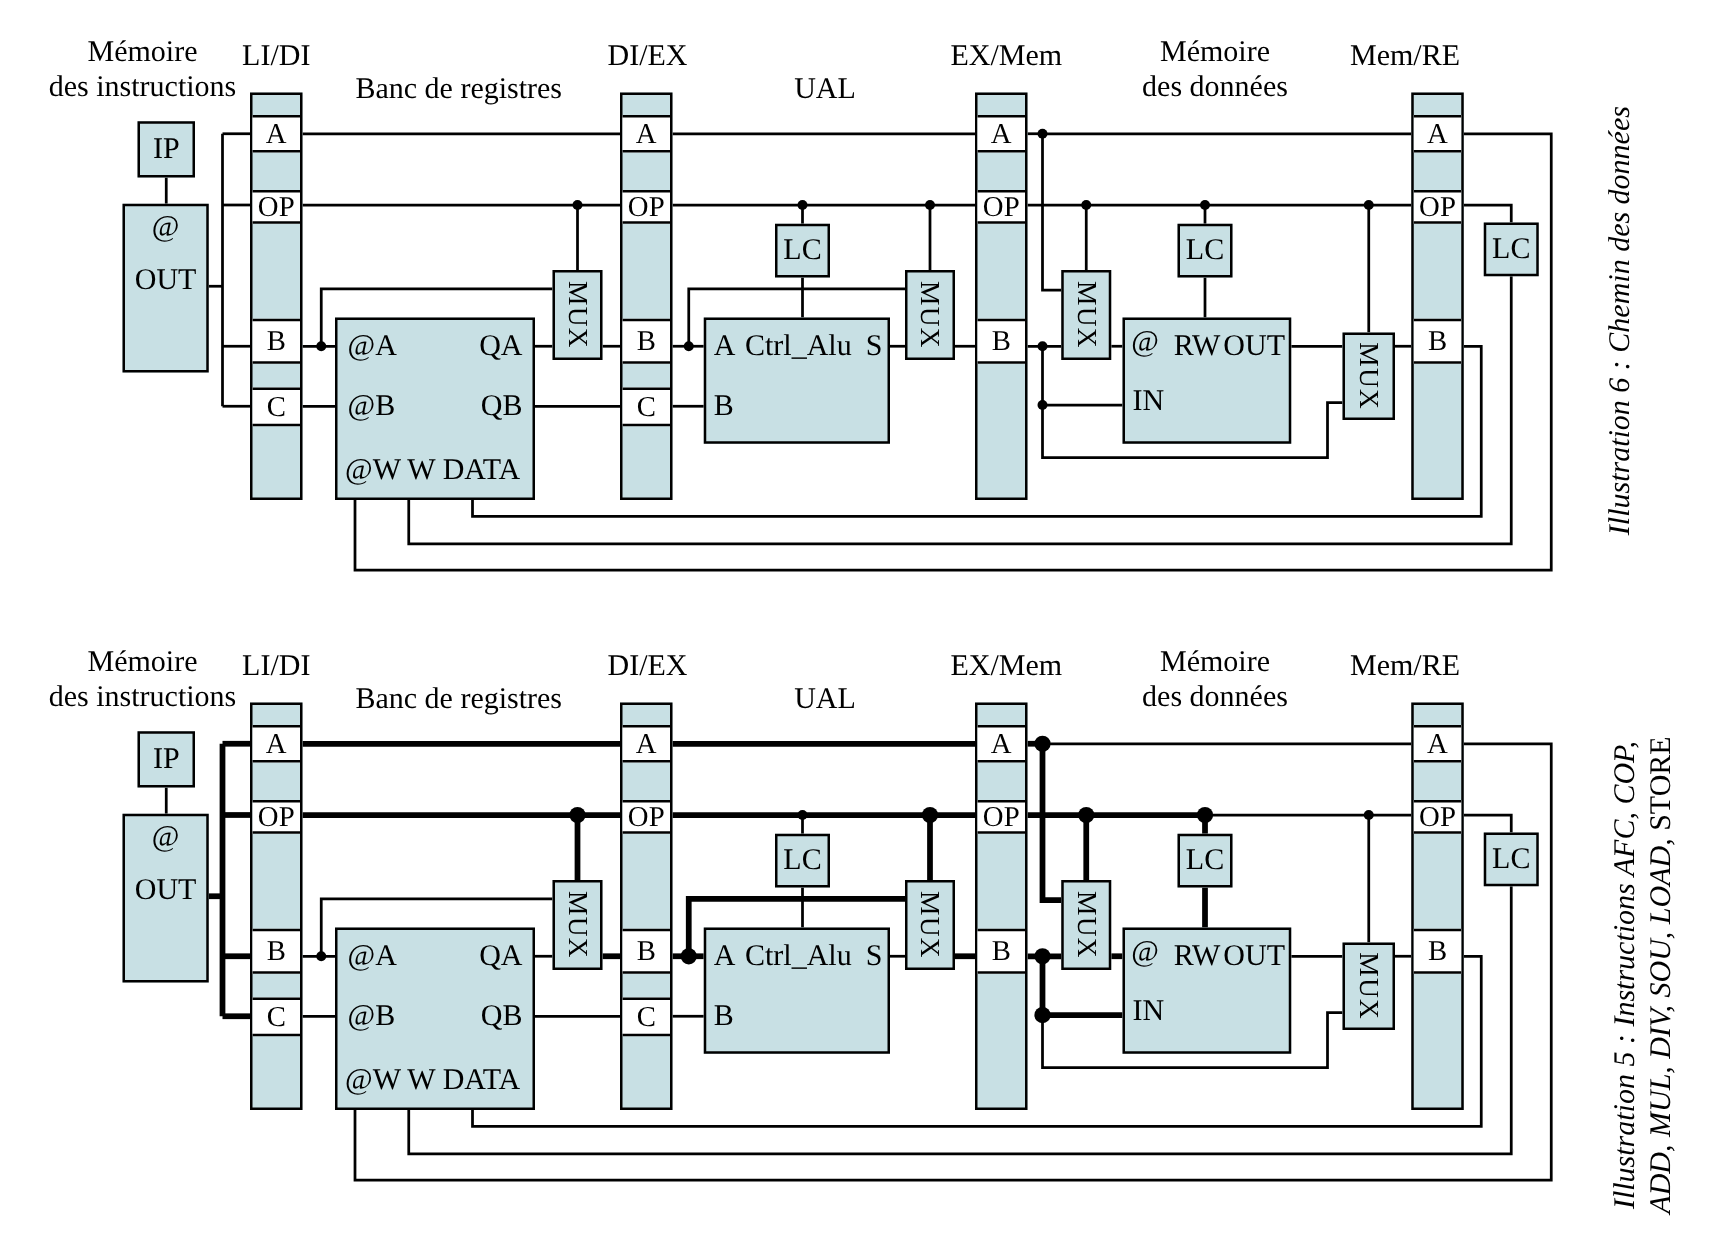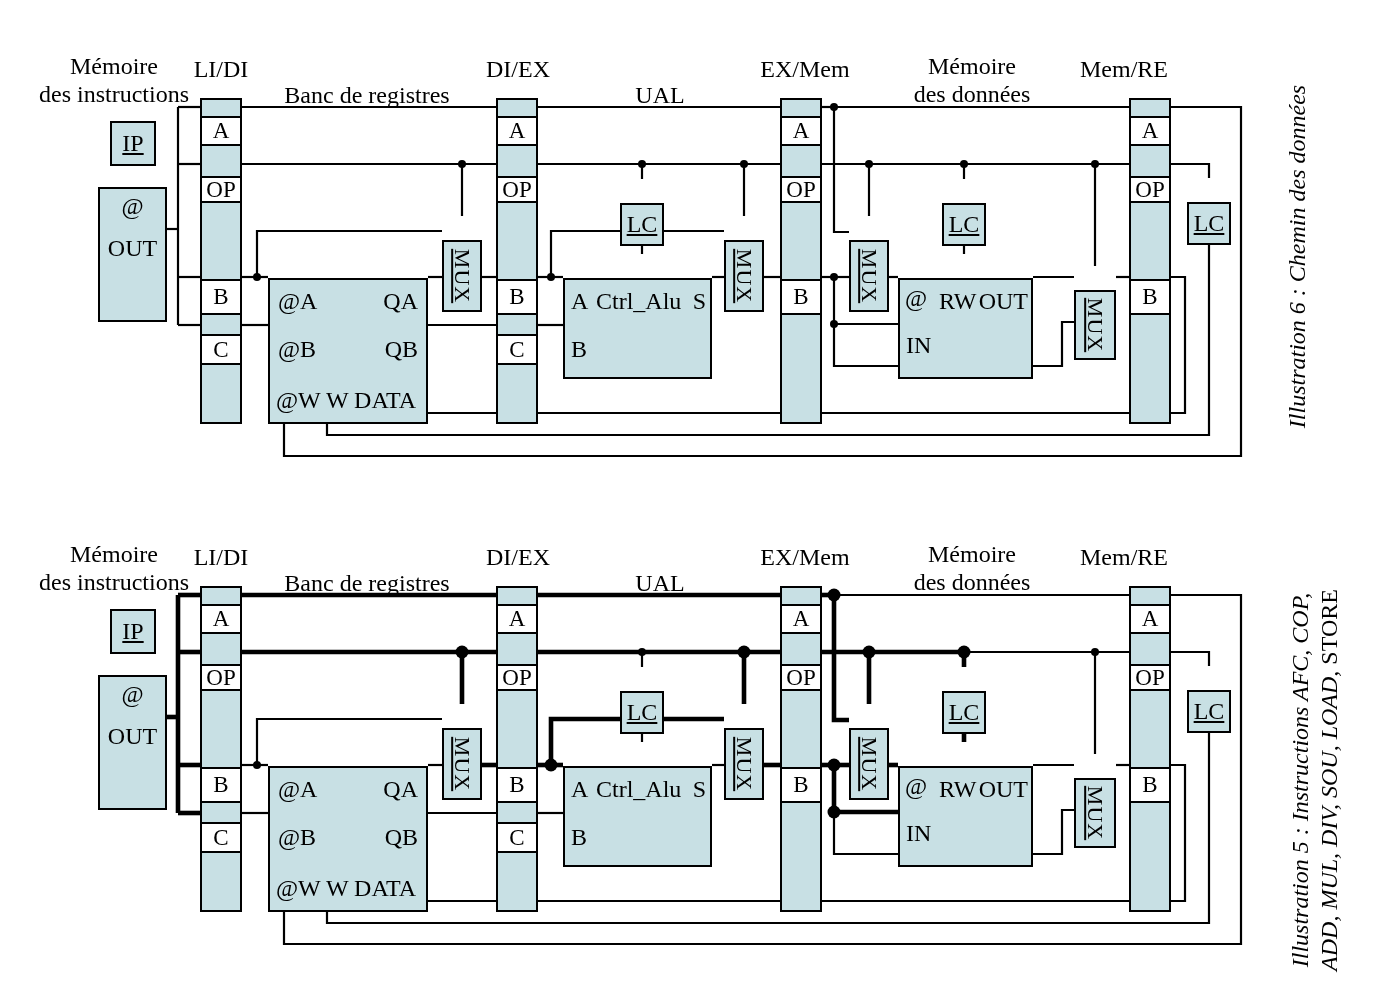--- a/index.html
+++ b/index.html
@@ -1,22 +1,22 @@
 <!DOCTYPE html>
 <html style="--box-fill: #c8e0e4;"><head>
 <meta charset="utf-8">
 <style>
   html,body{margin:0;padding:0;background:#fff;}
   #canvas{position:relative;width:1386px;height:1008px;background:#fff;overflow:hidden;
           font-family:"Liberation Serif","DejaVu Serif",serif;color:#000;}
   #wires{position:absolute;left:0;top:0;z-index:0;}
-  .dgram{position:absolute;left:0;width:1386px;height:520px;z-index:1;margin-top:24px;}
+  .dgram{position:absolute;left:0;width:1386px;height:520px;z-index:1;}
   .lbl{position:absolute;font-size:24px;line-height:28px;white-space:nowrap;}
   .center{text-align:center;}
-  .box{position:absolute;background:var(--box-fill,#c8e0e4);border:2px solid #000;box-sizing:border-box;text-decoration:underline;}
+  .box{position:absolute;background:var(--box-fill,#c8e0e4);border:2px solid #000;box-sizing:border-box;}
   .center-flex{display:flex;align-items:center;justify-content:center;font-size:24px;}
   .bar .seg{position:absolute;left:0;right:0;background:#fff;border-top:2px solid #000;border-bottom:2px solid #000;
             box-sizing:border-box;display:flex;align-items:center;justify-content:center;font-size:23px;}
   .cw{position:absolute;left:0;right:0;text-align:center;font-size:24px;}
   .pl,.pr{position:absolute;font-size:24px;white-space:nowrap;}
   .muxbox{display:flex;align-items:center;justify-content:center;}
   .muxtxt{transform:rotate(90deg);font-size:22px;letter-spacing:1px;}
   .caption{position:absolute;transform:rotate(-90deg);font-style:italic;font-size:24px;line-height:29px;
            text-align:center;white-space:nowrap;z-index:2;}
   .nonitalic{font-style:normal;}

